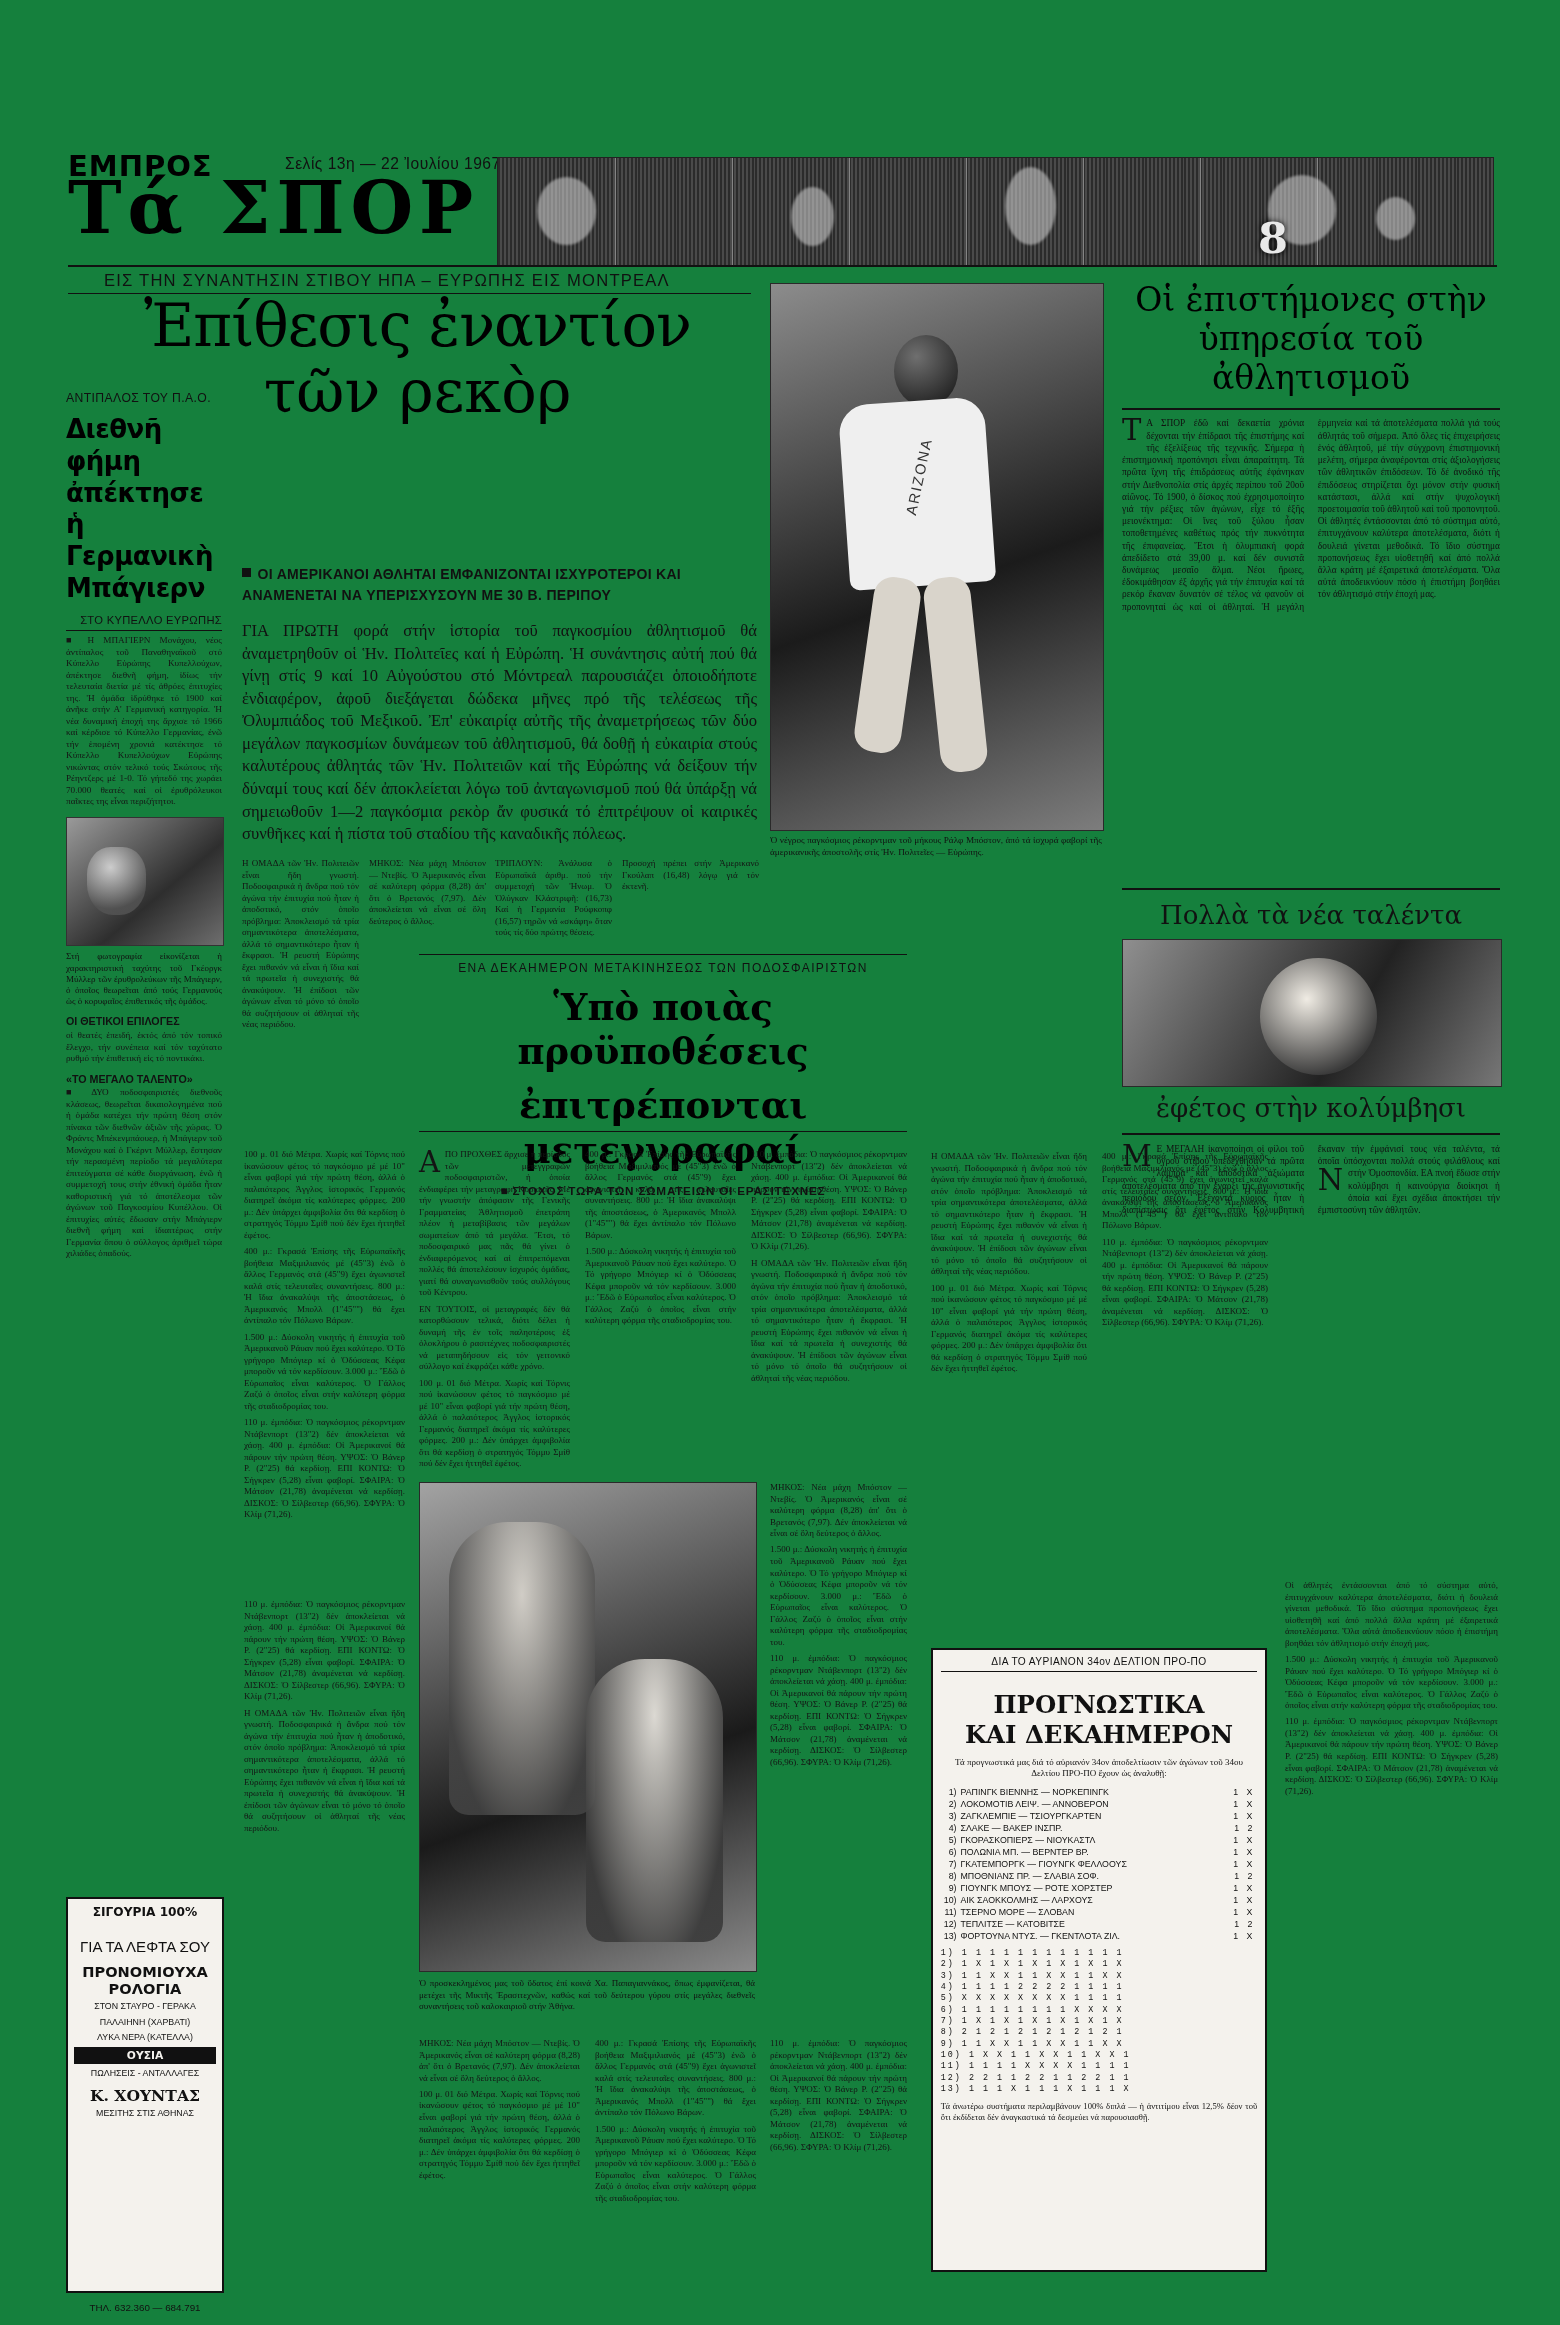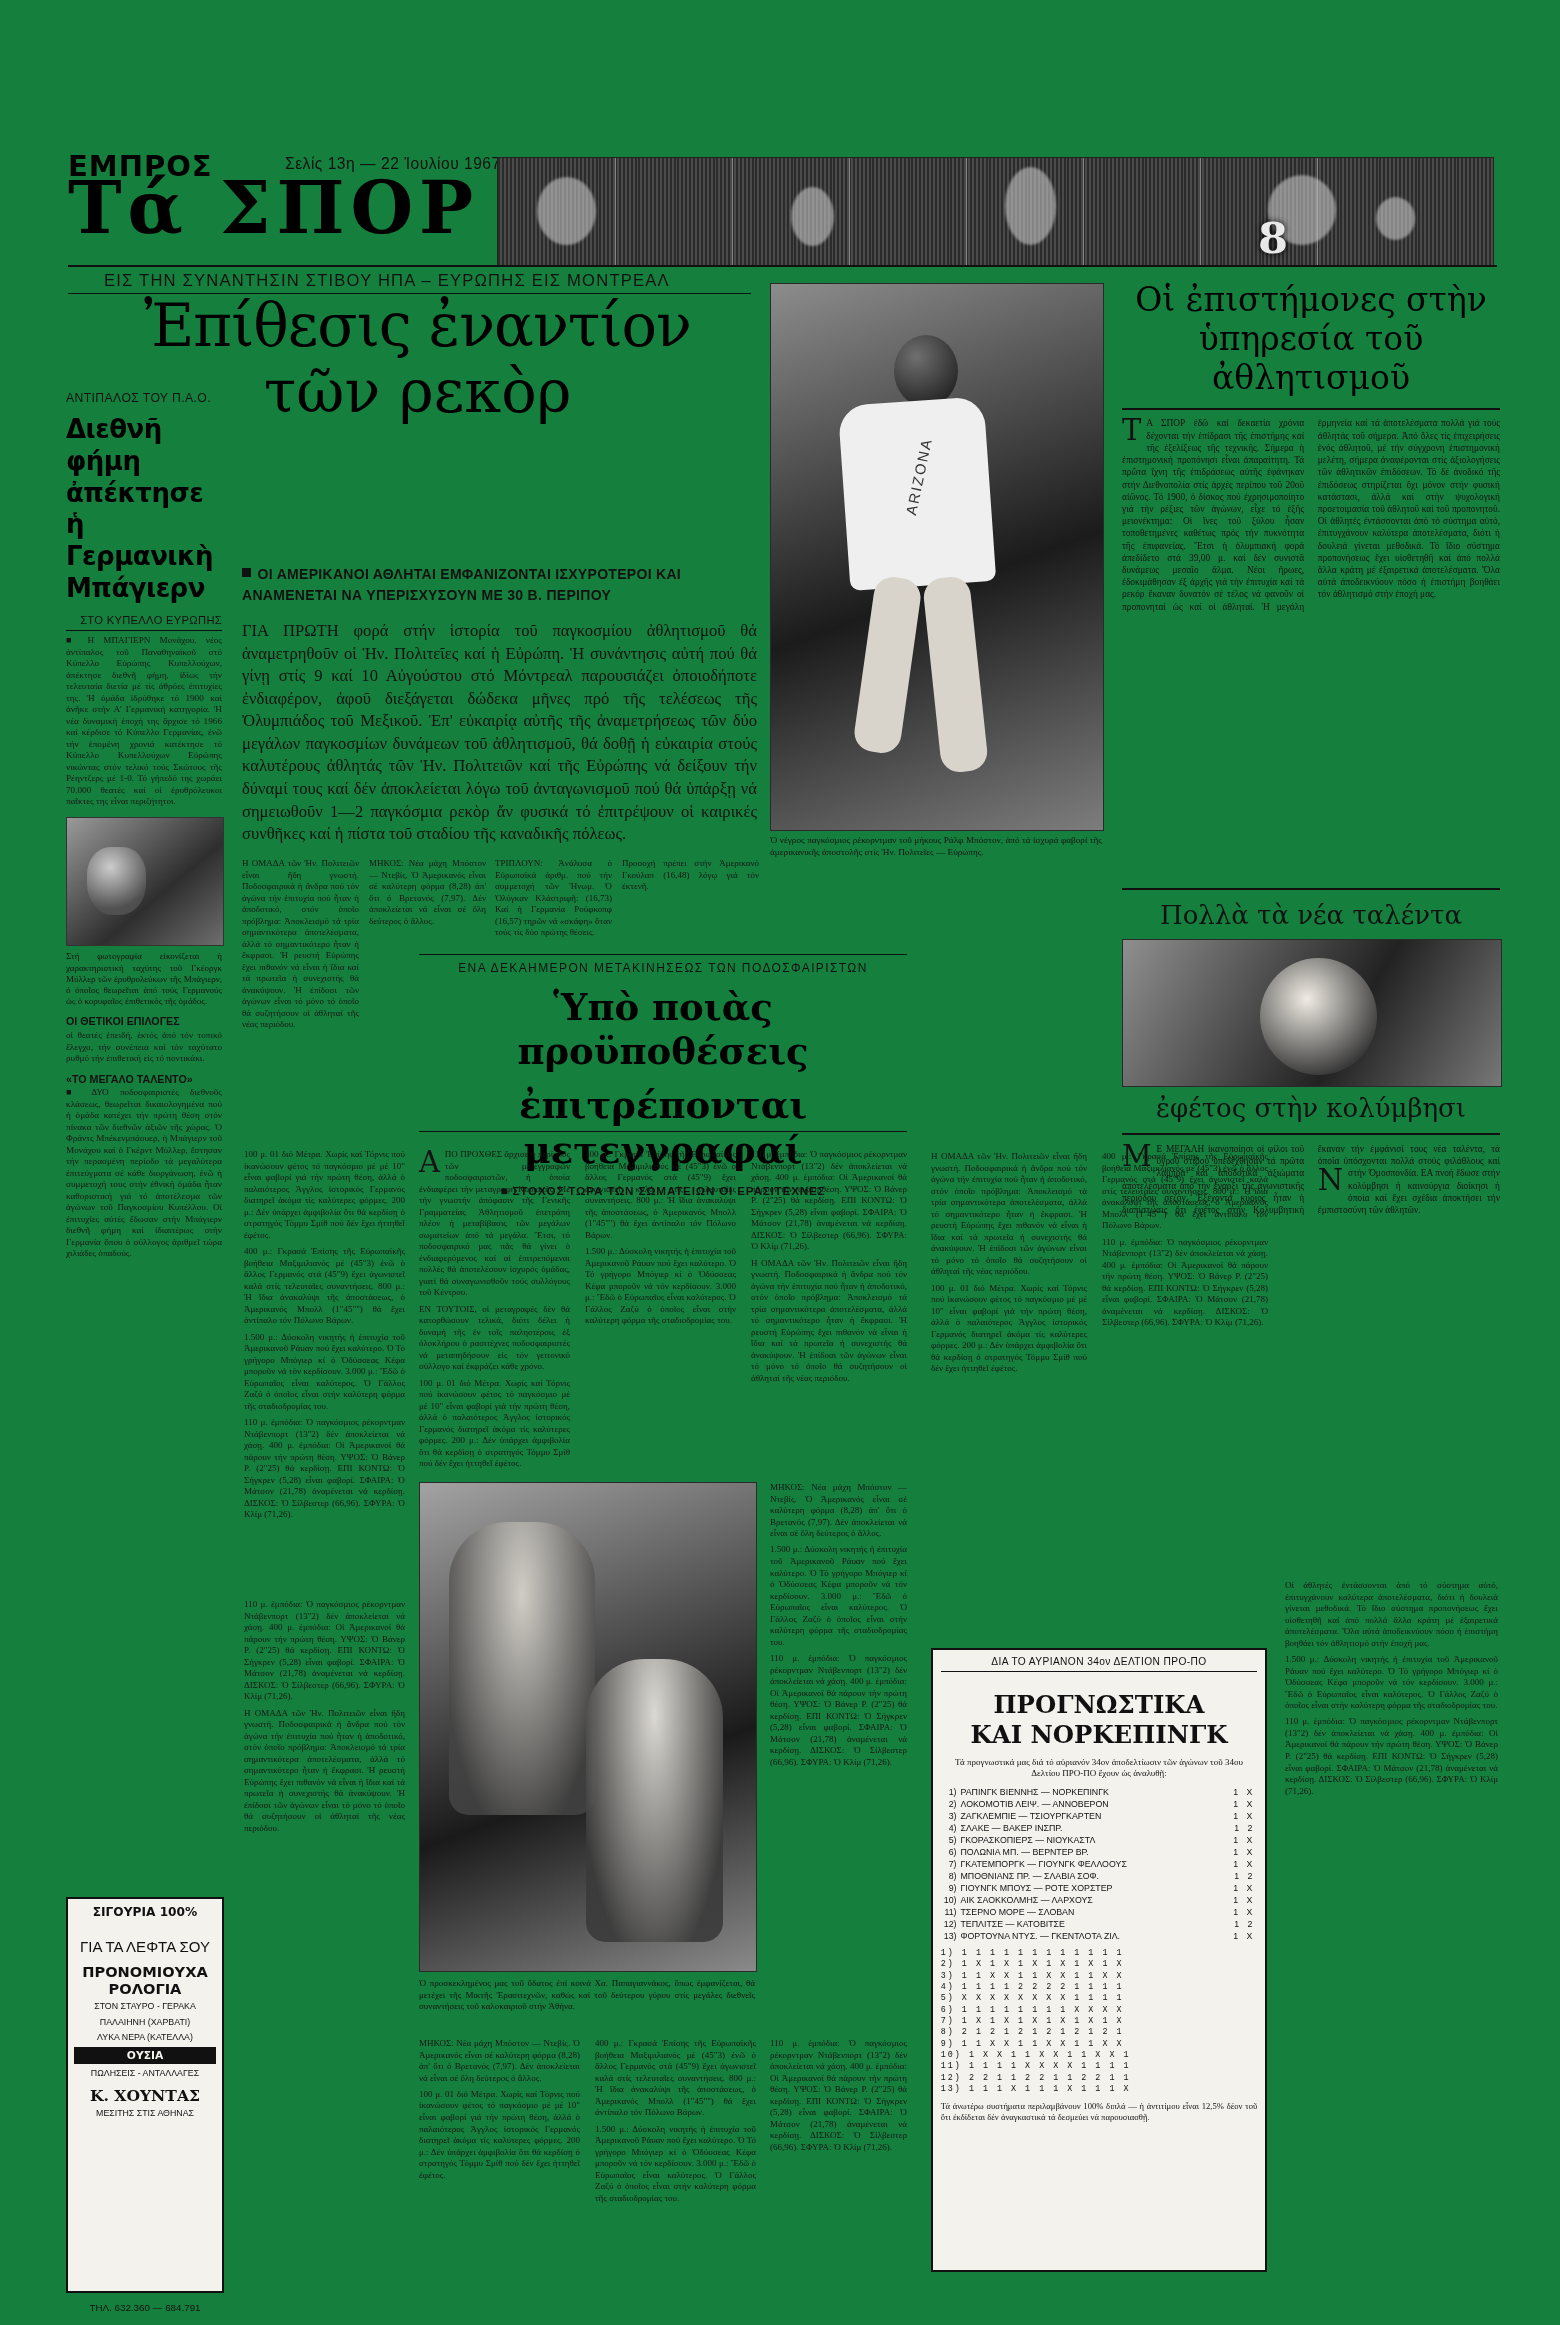--- a/index.html
+++ b/index.html
@@ -411,21 +411,21 @@
   </div>
   <div class="colgrid" style="left:1285px;top:1580px;width:213px;">
     <p>Οἱ ἀθλητές ἐντάσσονται ἀπό τό σύστημα αὐτό, ἐπιτυγχάνουν καλύτερα ἀποτελέσματα, διότι ἡ δουλειά γίνεται μεθοδικά. Τό ἴδιο σύστημα προπονήσεως ἔχει υἱοθετηθῆ καί ἀπό πολλά ἄλλα κράτη μέ ἐξαιρετικά ἀποτελέσματα. Ὅλα αὐτά ἀποδεικνύουν πόσο ἡ ἐπιστήμη βοηθάει τόν ἀθλητισμό στήν ἐποχή μας.</p>
     <p>1.500 μ.: Δύσκολη νικητής ἡ ἐπιτυχία τοῦ Ἀμερικανοῦ Ράυαν πού ἔχει καλύτερο. Ὁ Τό γρήγορο Μπόγιερ κί ὁ Ὀδύσσεας Κέφα μποροῦν νά τόν κερδίσουν. 3.000 μ.: Ἕδῶ ὁ Εὐρωπαῖος εἶναι καλύτερος. Ὁ Γάλλος Ζαζύ ὁ ὁποῖος εἶναι στήν καλύτερη φόρμα τῆς σταδιοδρομίας του.</p>
     <p>110 μ. ἐμπόδια: Ὁ παγκόσμιος ρέκορντμαν Ντάβενπορτ (13"2) δέν ἀποκλείεται νά χάσῃ. 400 μ. ἐμπόδια: Οἱ Ἀμερικανοί θά πάρουν τήν πρώτη θέση. ΥΨΟΣ: Ὁ Βάνερ Ρ. (2"25) θά κερδίσῃ. ΕΠΙ ΚΟΝΤΩ: Ὁ Σήγκρεν (5,28) εἶναι φαβορί. ΣΦΑΙΡΑ: Ὁ Μάτσον (21,78) ἀναμένεται νά κερδίσῃ. ΔΙΣΚΟΣ: Ὁ Σίλβεστερ (66,96). ΣΦΥΡΑ: Ὁ Κλίμ (71,26).</p>
   </div>
 
   <div class="propo">
     <div class="dia">ΔΙΑ ΤΟ ΑΥΡΙΑΝΟΝ 34ον ΔΕΛΤΙΟΝ ΠΡΟ-ΠΟ</div>
     <h3>ΠΡΟΓΝΩΣΤΙΚΑ</h3>
-    <h3>ΚΑΙ ΝΟΡΚΕΠΙΝΓΚ</h3>
+    <h3>ΚΑΙ ΔΕΚΑΗΜΕΡΟΝ</h3>
     <div class="intro">Τά προγνωστικά μας διά τό αὐριανόν 34ον ἀποδελτίωσιν τῶν ἀγώνων τοῦ 34ου Δελτίου ΠΡΟ-ΠΟ ἔχουν ὡς ἀναλυθῇ:</div>
     <table class="matches">
       <tbody>
         <tr>
             <td class="n">1)</td>
             <td>ΡΑΠΙΝΓΚ ΒΙΕΝΝΗΣ — ΝΟΡΚΕΠΙΝΓΚ</td>
             <td class="s">1 Χ</td>
           </tr>
         <tr>
             <td class="n">2)</td>

